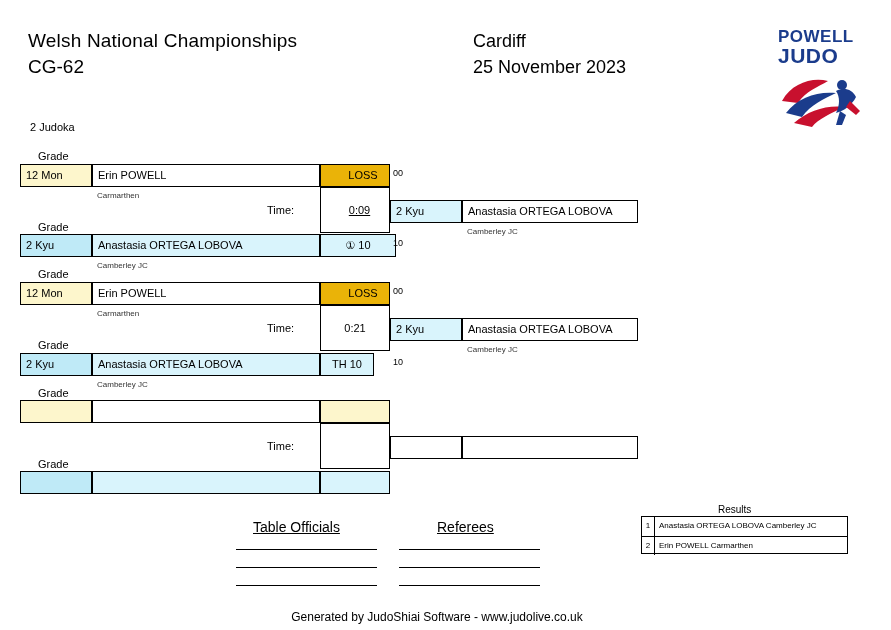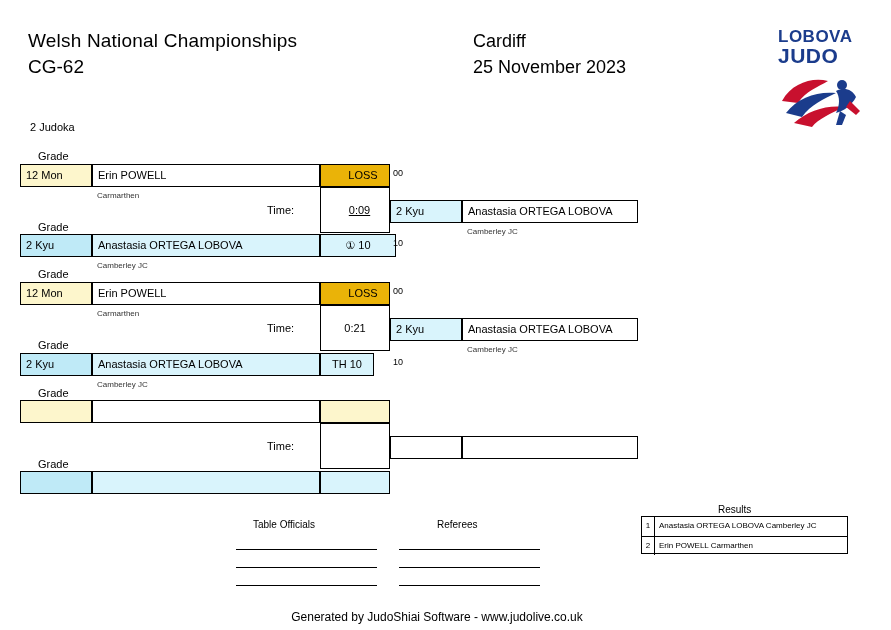--- a/index.html
+++ b/index.html
@@ -161,21 +161,22 @@
   .adv-empty-g, .adv-empty-n {
     position: absolute;
     box-sizing: border-box;
     border: 1px solid #000000;
     background: #ffffff;
     height: 23px;
   }
   
   .sig-title {
     position: absolute;
-    font-size: 10px;
+    font-size: 14px;
+    text-decoration: underline;
   }
   .sig-line {
     position: absolute;
     border-bottom: 1px solid #000000;
     height: 0;
   }
   
   .results-title {
     position: absolute;
     left: 718px;
@@ -230,21 +231,21 @@
 
 <div class="page">
 
   <div class="hdr-title">Welsh National Championships</div>
   <div class="hdr-cat">CG-62</div>
   <div class="hdr-count">2 Judoka</div>
   <div class="hdr-city">Cardiff</div>
   <div class="hdr-date">25 November 2023</div>
 
   <div class="logo">
-    <div class="logo-british">LOBOVA</div>
+    <div class="logo-british">POWELL</div>
     <div class="logo-judo">JUDO</div>
     <div class="logo-fig">
       <svg width="90" height="56" viewBox="0 0 90 56" xmlns="http://www.w3.org/2000/svg">
         <path d="M4 30 C14 12, 34 6, 50 10 C40 16, 28 20, 20 32 Z" fill="#c8102e"></path>
         <path d="M8 42 C20 26, 40 20, 58 22 C46 28, 32 34, 24 46 Z" fill="#1b3c8c"></path>
         <path d="M16 52 C30 40, 48 34, 66 36 C54 42, 40 48, 34 56 Z" fill="#c8102e"></path>
         <circle cx="64" cy="14" r="5" fill="#1b3c8c"></circle>
         <path d="M58 20 C66 16, 74 18, 78 26 C74 34, 66 40, 58 42 C62 34, 62 26, 58 20 Z" fill="#1b3c8c"></path>
         <path d="M62 40 L58 54 L64 54 L68 44 Z" fill="#1b3c8c"></path>
         <path d="M72 30 L82 40 L78 44 L68 36 Z" fill="#c8102e"></path>

